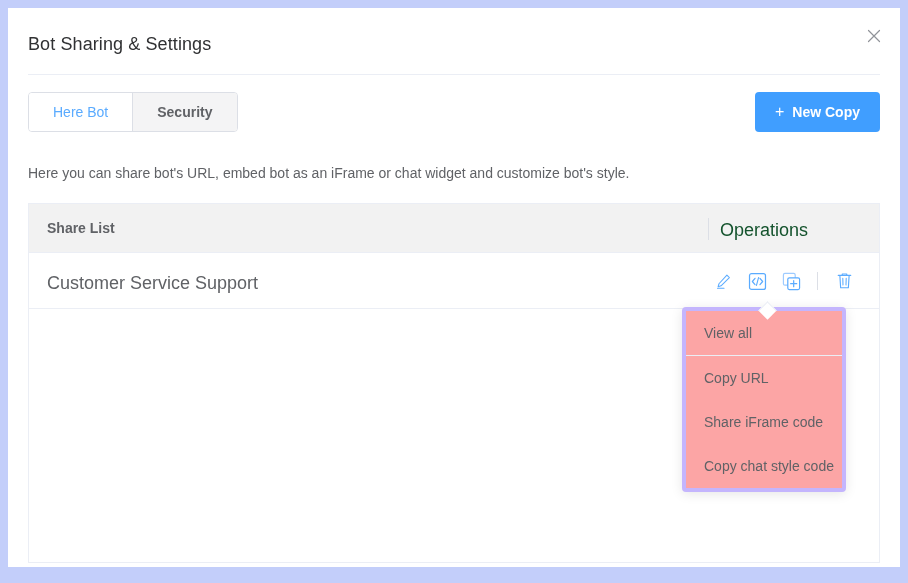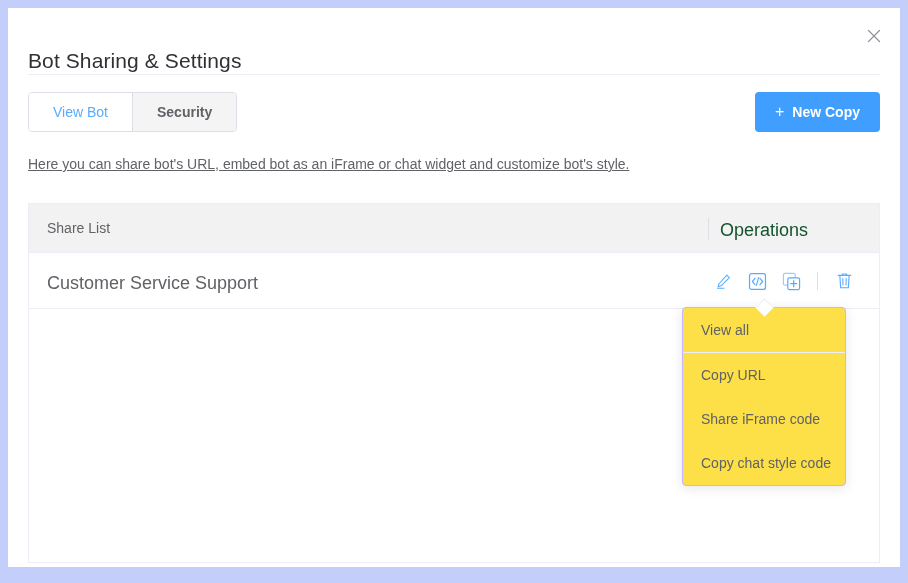--- a/index.html
+++ b/index.html
@@ -27,22 +27,22 @@
   
   .dialog-header {
     position: absolute;
     left: 0; top: 0;
     width: 892px;
     height: 66px;
   }
   .dialog-title {
     position: absolute;
     left: 20px;
-    top: 41px;
-    font-size: 21px;
+    top: 26px;
+    font-size: 18px;
     color: #303133;
     font-weight: normal;
     letter-spacing: 0.1px;
     white-space: nowrap;
   }
   .close-icon {
     position: absolute;
     right: 15px;
     top: 17px;
     width: 22px;
@@ -123,25 +123,24 @@
     font-size: 16px;
     font-weight: normal;
     line-height: 1;
     display: inline-block;
   }
 
   
   .description-text {
     position: absolute;
     left: 20px;
-    top: 148px;
-    font-size: 14px;
-    color: #606266;
-    white-space: nowrap;
-    text-decoration: underline;
+    top: 157px;
+    font-size: 14px;
+    color: #606266;
+    white-space: nowrap;
   }
 
   
   .share-table {
     position: absolute;
     left: 20px;
     top: 195px;
     width: 852px;
     height: 360px;
     border: 1px solid #ebeef5;
@@ -156,21 +155,21 @@
     border-top: 1px solid #ebeef5;
     border-bottom: 1px solid #ebeef5;
     box-sizing: border-box;
   }
   .th-share-list {
     position: absolute;
     left: 18px;
     top: 16px;
     font-size: 14px;
     color: #606266;
-    font-weight: normal;
+    font-weight: bold;
   }
   .th-operations {
     position: absolute;
     left: 691px;
     top: 16px;
     font-size: 18px;
     color: #14532d;
     font-weight: normal;
   }
   .th-sep {
@@ -224,22 +223,22 @@
     background: #dcdfe6;
     margin: 0 9px;
   }
 
   
   .dropdown-menu {
     position: absolute;
     left: 674px;
     top: 299px;
     width: 164px;
-    background: #fde047;
-    border: 1px solid #c4b5fd;
+    background: #fca5a5;
+    border: 4px solid #c4b5fd;
     border-radius: 4px;
     box-shadow: 0 2px 12px 0 rgba(0,0,0,0.1);
     box-sizing: border-box;
     z-index: 20;
   }
   .dropdown-arrow {
     position: absolute;
     left: 75px;
     top: -7px;
     width: 12px;
@@ -276,21 +275,21 @@
     <div class="close-icon">
       <svg width="22" height="22" viewBox="0 0 22 22" aria-hidden="true">
         <path d="M5.5 5.5 L16.5 16.5 M16.5 5.5 L5.5 16.5" stroke="#909399" stroke-width="1.2" fill="none" stroke-linecap="round"></path>
       </svg>
     </div>
   </div>
   <div class="header-divider"></div>
 
   <div class="toolbar-row">
     <div class="tab-group">
-      <div class="tab-item active">View Bot</div>
+      <div class="tab-item active">Here Bot</div>
       <div class="tab-item">Security</div>
     </div>
     <button class="new-share-button">
       <span class="plus-icon">+</span>
       <span>New Copy</span>
     </button>
   </div>
 
   <div class="description-text">Here you can share bot's URL, embed bot as an iFrame or chat widget and customize bot's style.</div>
 

